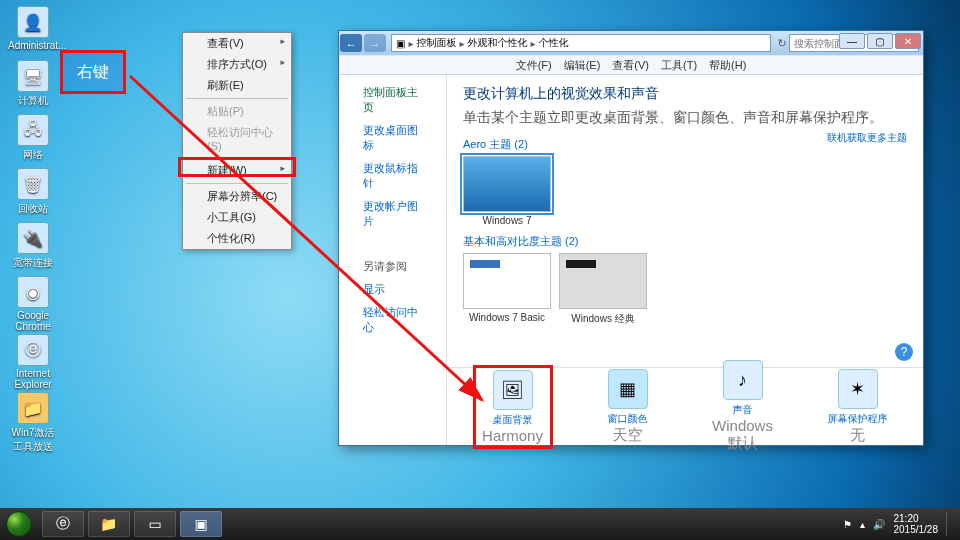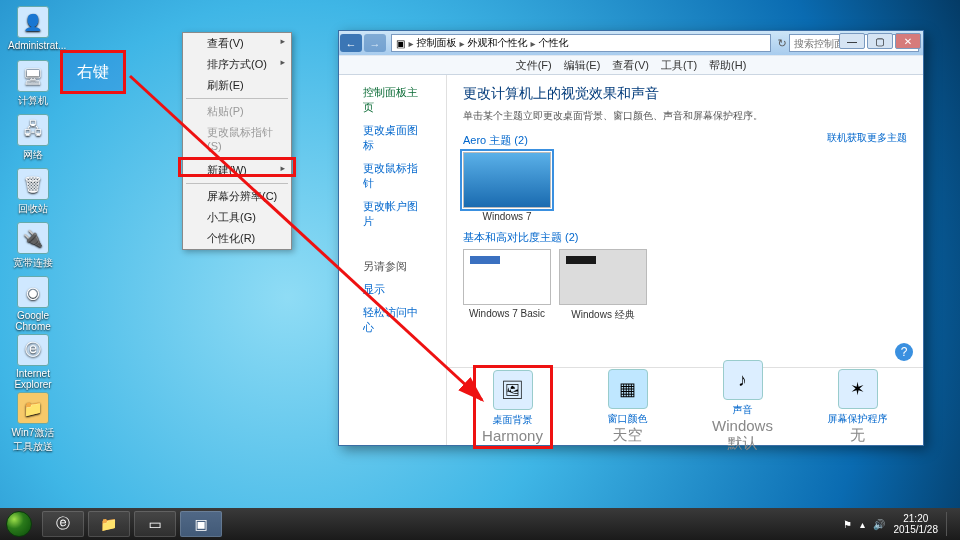--- a/index.html
+++ b/index.html
@@ -27,21 +27,21 @@
 .winbtns .close { background:#d67b7b; color:#fff; }
 .menubar { height:20px; background:#f4f8fc; border-top:1px solid #e0e8f0; border-bottom:1px solid #cbd6e2; display:flex; align-items:center; font-size:11px; padding:0 6px; gap:12px; color:#333;justify-content:center; }
 .body { flex:1; display:flex; background:#fff; position:relative; }
 .side { width:108px; border-right:1px solid #e0e0e0; padding:10px 24px; font-size:11px; color:#06c; }
 .side .hdr { color:#0a6b35; margin-bottom:8px; font-size:11px; }
 .side div { margin-bottom:8px; cursor:pointer; }
 .side .grp2 { margin-top:30px; }
 .side .grp2 .hdr2 { color:#555; }
 .main { flex:1; padding:10px 16px; overflow:hidden; position:relative; font-size:11px; }
 .main h2 { color:#003a7a; font-size:14px; font-weight:normal; margin-bottom:6px; }
-.main .sub { color:#555; font-size:10px; margin-bottom:10px; }
+.main .sub { color:#555; font-size:14px; margin-bottom:10px; }
 .cat { color:#06c; font-size:11px; margin:6px 0 4px; cursor:pointer; }
 .themes { display:flex; gap:8px; margin-bottom:8px; }
 .theme { width:88px; text-align:center; font-size:10px; color:#333; }
 .theme .thumb { width:88px; height:56px; background:linear-gradient(#5ab0e8,#1a6bb0); border:1px solid #bbb; margin-bottom:3px; position:relative; }
 .theme .thumb.sel { outline:2px solid #3a90e0; outline-offset:1px; }
 .theme .thumb.basic { background:#fff; }
 .theme .thumb.basic::after { content:""; position:absolute; left:6px; top:6px; width:30px; height:8px; background:#3a70c0; }
 .theme .thumb.classic { background:#dcdcdc; }
 .theme .thumb.classic::after { content:""; position:absolute; left:6px; top:6px; width:30px; height:8px; background:#1a1a1a; }
 .theme .thumb.cn { background:linear-gradient(#a33,#722); }
@@ -56,21 +56,21 @@
 
 
 svg.arrow-svg { position:absolute; left:0; top:0; pointer-events:none; }
 
 
 .taskbar { position:absolute; left:0; right:0; bottom:0; height:32px; background:linear-gradient(#3a3a3a,#1a1a1a); display:flex; align-items:center; color:#fff; font-size:10px; }
 .start { width:38px; height:32px; display:flex; align-items:center; justify-content:center; }
 .start .orb { width:26px; height:26px; border-radius:50%; background:radial-gradient(circle at 30% 30%, #9de04a,#2a7a1a 40%,#0a4a0a); border:1px solid #0a3a0a; }
 .taskbar .tbtn { width:42px; height:26px; margin-left:4px; background:rgba(255,255,255,.08); border:1px solid rgba(255,255,255,.15); border-radius:2px; display:flex; align-items:center; justify-content:center; font-size:14px; }
 .tray { margin-left:auto; display:flex; align-items:center; gap:8px; padding-right:6px; }
-.tray .clk { text-align:center; line-height:1.1; }
+.tray .clk { text-align:left; line-height:1.1; }
 </style>
 </head>
 <body>
 
 <div class="desktop-icon" style="left:8px; top:6px;">
     <div class="ico">👤</div>
     <div>Administrat...</div>
   </div>
 <div class="desktop-icon" style="left:8px; top:60px;">
     <div class="ico">🖥</div>
@@ -104,21 +104,21 @@
 <div class="annot-box" style="left:60px; top:50px; width:66px; height:44px;">
     <span>右键</span>
   </div>
 
 <div class="ctx">
   <div class="item sub">查看(V)</div>
   <div class="item sub">排序方式(O)</div>
   <div class="item">刷新(E)</div>
   <div class="sep"></div>
   <div class="item dis">粘贴(P)</div>
-  <div class="item dis">更改鼠标指针(S)</div>
+  <div class="item dis">轻松访问中心(S)</div>
   <div class="sep"></div>
   <div class="item sub">新建(W)</div>
   <div class="sep"></div>
   <div class="item">屏幕分辨率(C)</div>
   <div class="item">小工具(G)</div>
   <div class="item">个性化(R)</div>
 </div>
 
 <div style="position:absolute; left:178px; top:157px; width:118px; height:20px; border:3px solid #e11;"></div>
 

